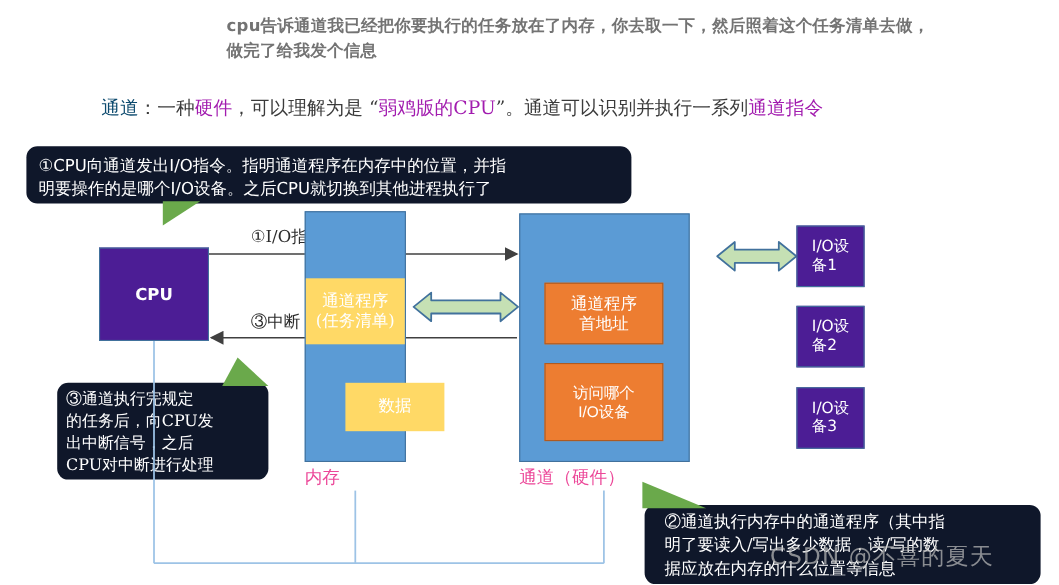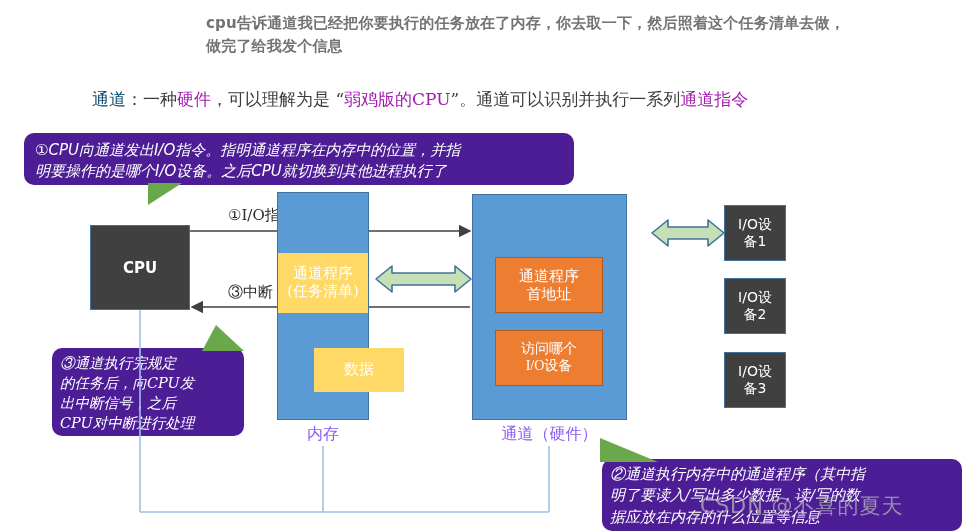--- a/index.html
+++ b/index.html
@@ -22,57 +22,56 @@
     left:92px;top:88px;width:830px;
     font-size:17px;line-height:1.35;color:#3b3b3b;
     font-family:"DejaVu Serif","Liberation Serif",serif;
     white-space:nowrap;
   }
   #definition .red{color:#0c4a6e;}
   #definition .rd2{color:#a21caf;}
 
   
   .callout{
-    background:#4c1d95;color:#ffffff;border-radius:10px;
+    background:#0f172a;color:#ffffff;border-radius:10px;
     font-size:15px;line-height:1.42;padding:7px 11px 8px 11px;
     box-sizing:border-box;
     font-family:"DejaVu Sans","Liberation Sans",sans-serif;
-    font-style:italic;
   }
   .callout.serif{font-family:"DejaVu Serif","Liberation Serif",serif;}
   .tail{position:absolute;width:0;height:0;}
 
   #callout-1{left:24px;top:133px;width:550px;height:52px;}
   #callout-1 .tail{
     left:124px;top:50px;
     border-left:0 solid transparent;
     border-right:34px solid transparent;
     border-top:22px solid #6aa94b;
   }
 
   #callout-3{left:52px;top:348px;width:192px;height:88px;font-size:14.5px;line-height:1.38;padding:5px 8px;}
   #callout-3 .tail{
     left:150px;top:-23px;
     border-left:14px solid transparent;
     border-right:28px solid transparent;
     border-bottom:26px solid #6aa94b;
   }
 
-  #callout-2{left:602px;top:459px;width:360px;height:72px;font-size:15px;line-height:1.42;padding:5px 8px;}
+  #callout-2{left:586px;top:459px;width:360px;height:72px;font-size:15px;line-height:1.42;padding:5px 18px;}
   #callout-2 .tail{
     left:-2px;top:-21px;
     border-left:0 solid transparent;
     border-right:58px solid transparent;
     border-bottom:24px solid #6aa94b;
   }
 
   
   .blue-box{
-    background:#404040;border:1px solid #41719c;color:#ffffff;
-    display:flex;align-items:center;justify-content:center;text-align:center;
+    background:#4c1d95;border:1px solid #41719c;color:#ffffff;
+    display:flex;align-items:center;justify-content:center;
     box-sizing:border-box;
   }
   #cpu-box{left:90px;top:225px;width:100px;height:85px;font-size:15px;font-weight:bold;}
 
   
   #memory-col{left:277px;top:192px;width:92px;height:228px;background:#5b9bd5;border:1px solid #41719c;box-sizing:border-box;}
   .mem-band{
     position:absolute;left:0;width:100%;background:#ffd966;
     color:#ffffff;display:flex;align-items:center;justify-content:center;
     text-align:center;font-size:15px;line-height:1.18;
@@ -84,31 +83,31 @@
 
   
   #channel-box{left:472px;top:194px;width:155px;height:226px;background:#5b9bd5;border:1px solid #41719c;box-sizing:border-box;}
   .orange-box{
     position:absolute;left:22px;width:108px;background:#ed7d31;border:1px solid #ae5a21;
     color:#ffffff;display:flex;align-items:center;justify-content:center;text-align:center;
     font-size:15px;line-height:1.2;box-sizing:border-box;
     font-family:"DejaVu Serif","Liberation Serif",serif;
   }
   #ch-addr{top:62px;height:56px;}
-  #ch-dev{top:135px;height:56px;font-family:Liberation Serif, serif;font-size:14px;}
+  #ch-dev{top:135px;height:71px;font-family:Liberation Sans, sans-serif;font-size:14px;}
 
   
   .io-box{width:62px;height:56px;font-size:14px;line-height:1.2;}
   #io-1{left:724px;top:205px;}
   #io-2{left:724px;top:278px;}
   #io-3{left:724px;top:352px;}
 
   
   .caption{
-    font-size:16px;color:#8b5cf6;text-align:center;
+    font-size:16px;color:#ec4899;text-align:left;
     font-family:"DejaVu Serif","Liberation Serif",serif;
   }
   #cap-memory{left:277px;top:424px;width:92px;}
   #cap-channel{left:472px;top:424px;width:155px;}
 
   
   svg.layer{position:absolute;left:0;top:0;width:963px;height:532px;overflow:visible;}
 
   .lbl{
     position:absolute;font-size:15px;color:#2b2b2b;white-space:nowrap;

